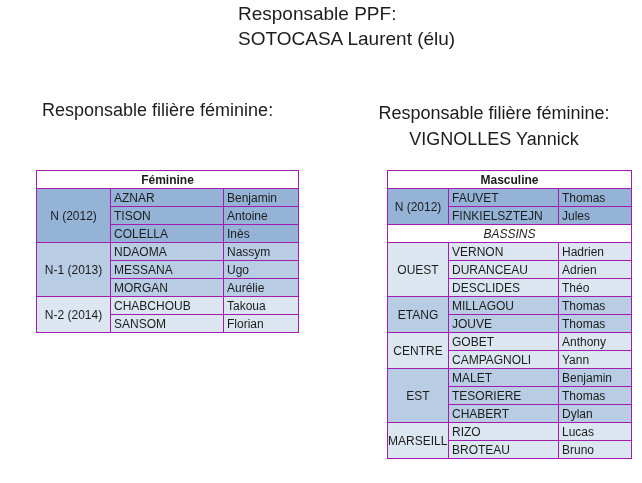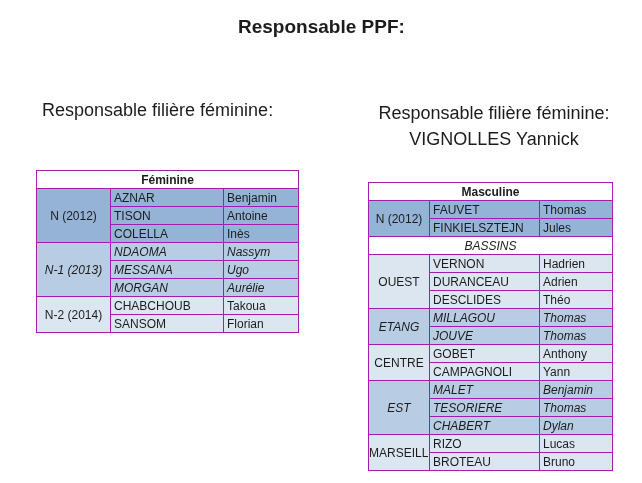--- a/index.html
+++ b/index.html
@@ -5,56 +5,57 @@
   html, body { margin: 0; padding: 0; }
   body {
     width: 642px; height: 483px;
     background: #ffffff;
     position: relative;
     font-family: "Liberation Sans", sans-serif;
     color: #1c1c1c;
     overflow: hidden;
   }
   .hdr {
-    position: absolute; left: 238px; top: 14px;
-    font-size: 19px; line-height: 25px; font-weight: bold;
+    position: absolute; left: 238px; top: 1px;
+    font-size: 19px; line-height: 25px;
   }
   .lbl-left {
     position: absolute; left: 42px; top: 100px;
     font-size: 18px;
   }
   .lbl-right {
     position: absolute; left: 348px; top: 100px; width: 292px;
     text-align: center; font-size: 18px; line-height: 26px;
   }
   table {
     border-collapse: collapse; table-layout: fixed;
     position: absolute; font-size: 12px; color: #1c1c1c;
   }
   #tbl-fem { left: 36px;  top: 170px; width: 262px; }
-  #tbl-mas { left: 368px; top: 170px; width: 244px; margin-top: 12px; }
+  #tbl-mas { left: 387px; top: 170px; width: 244px; }
   td {
     border: 1px solid #a21caf;
     height: 17px;
     padding: 0 0 0 3px;
     overflow: hidden; white-space: nowrap;
     vertical-align: middle;
   }
   td.title   { font-weight: bold; text-align: center; background: #ffffff; padding: 0; }
   td.divider { text-align: center; background: #ffffff; padding: 0; font-style: italic; }
   td.grp     { text-align: center; padding: 0; }
   .shade-dark   { background: var(--shade-dark); }
-  .shade-medium { background: var(--shade-medium); font-style: italic; }
+  .shade-medium { background: var(--shade-medium); }
   .shade-light  { background: var(--shade-light); }
 </style>
 </head>
 <body>
 
 <div class="hdr">
   <div>Responsable PPF:</div>
+  <div>SOTOCASA Laurent (élu)</div>
 </div>
 
 <div class="lbl-left">Responsable filière féminine:</div>
 
 <div class="lbl-right">
   <div>Responsable filière féminine:</div>
   <div>VIGNOLLES Yannick</div>
 </div>
 
 <table id="tbl-fem">

